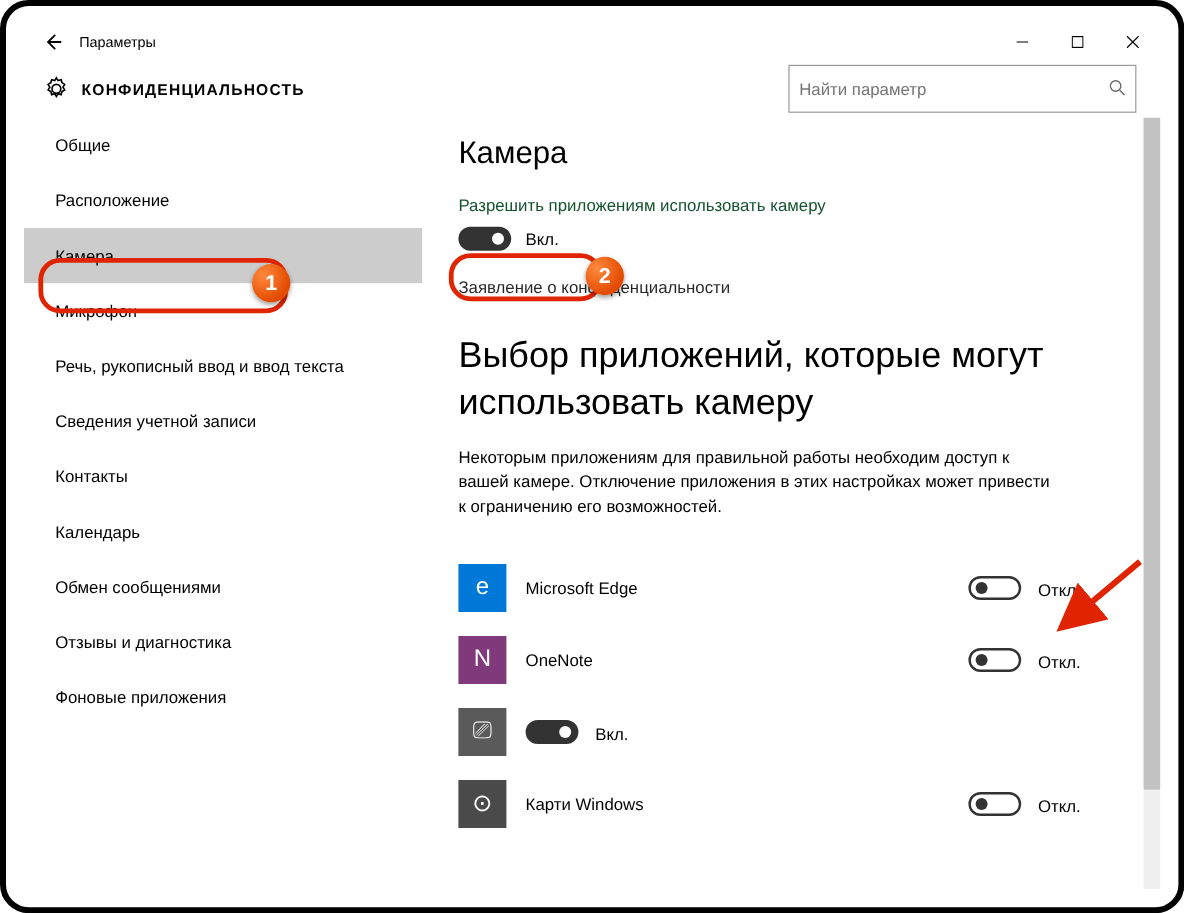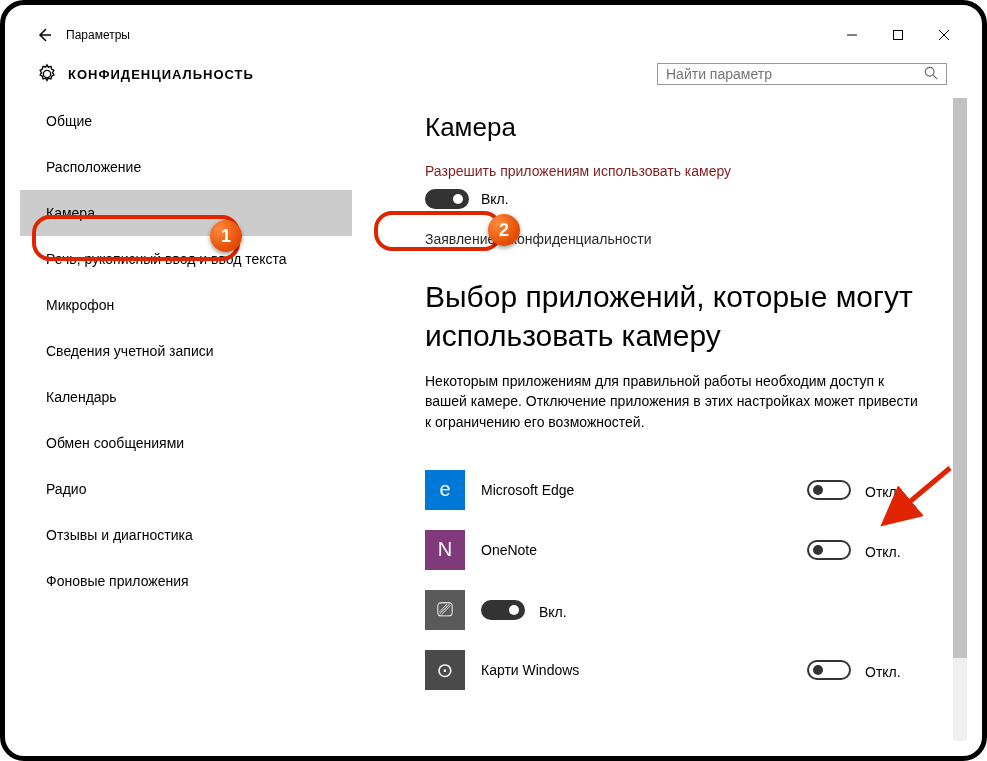--- a/index.html
+++ b/index.html
@@ -11,37 +11,37 @@
   .titlebar { display: flex; align-items: center; height: 30px; padding-left: 10px; }
   .titlebar .back { width: 28px; height: 30px; display: flex; align-items: center; justify-content: center; font-size: 16px; }
   .titlebar .title { font-size: 12px; margin-left: 8px; color: #000; }
   .winbtns { margin-left: auto; display: flex; }
   .winbtn { width: 46px; height: 30px; display: flex; align-items: center; justify-content: center; font-family: "Segoe MDL2 Assets","Segoe UI Symbol",sans-serif; font-size: 10px; color: #000; }
 
   
   .header { display: flex; align-items: center; height: 48px; padding: 0 20px 0 14px; }
   .gear { width: 26px; height: 26px; display: flex; align-items: center; justify-content: center; }
   .htitle { font-size: 13px; letter-spacing: 1px; margin-left: 8px; font-weight: 700; }
-  .search { margin-left: auto; width: 290px; height: 22px; border: 1px solid #999; display: flex; align-items: center; padding: 0 8px; background: #fff; }
+  .search { margin-left: auto; width: 290px; height: 40px; border: 1px solid #999; display: flex; align-items: center; padding: 0 8px; background: #fff; }
   .search input { border: none; outline: none; flex: 1; font-size: 14px; color: #666; background: transparent; }
   .search .sicon { color: #555; font-size: 14px; }
 
   
-  .body { flex: 1; display: flex; min-height: 0; gap: 43px; }
+  .body { flex: 1; display: flex; min-height: 0; }
   .sidebar { width: 332px; background: #fff; overflow: hidden; }
   .navitem { height: 46px; display: flex; align-items: center; padding-left: 26px; font-size: 14px; color: #000; }
   .navitem.selected { background: #ccc; }
 
   .main { flex: 1; position: relative; overflow: hidden; padding: 14px 40px 0 30px; }
   .mainscroll { position: absolute; right: 0; top: 0; bottom: 0; width: 14px; background: #f0f0f0; }
   .mainscroll .thumb { position: absolute; left: 0; right: 0; top: 0; height: 560px; background: #c2c2c2; }
 
   h1.page { font-size: 26px; font-weight: 400; margin-bottom: 20px; }
   h2.section { font-size: 30px; font-weight: 400; margin-top: 30px; margin-bottom: 16px; line-height: 1.3; max-width: 500px; }
-  .subtitle { font-size: 14px; color: #7f1d1d; margin-bottom: 10px; }
+  .subtitle { font-size: 14px; color: #14532d; margin-bottom: 10px; }
   .desc { font-size: 14px; color: #000; line-height: 1.45; max-width: 500px; margin-bottom: 28px; }
   .link { font-size: 14px; color: #000; opacity: .85; margin-top: 22px; display: block; }
 
   
   .toggle-row { display: flex; align-items: center; gap: 12px; margin-bottom: 6px; }
   .toggle { width: 44px; height: 20px; border: 2px solid #333; border-radius: 10px; position: relative; background: #fff; flex-shrink: 0; }
   .toggle .knob { position: absolute; width: 10px; height: 10px; background: #333; border-radius: 50%; top: 3px; left: 4px; transition: none; }
   .toggle.on { background: #333; border-color: #333; }
   .toggle.on .knob { background: #fff; left: auto; right: 4px; }
   .tlabel { font-size: 14px; }
@@ -115,36 +115,36 @@
           <div class="navitem">
             <span>Общие</span>
           </div>
           <div class="navitem">
             <span>Расположение</span>
           </div>
           <div class="navitem selected">
             <span>Камера</span>
           </div>
           <div class="navitem">
+            <span>Микрофон</span>
+          </div>
+          <div class="navitem">
             <span>Речь, рукописный ввод и ввод текста</span>
           </div>
           <div class="navitem">
-            <span>Микрофон</span>
-          </div>
-          <div class="navitem">
             <span>Сведения учетной записи</span>
           </div>
           <div class="navitem">
+            <span>Контакты</span>
+          </div>
+          <div class="navitem">
             <span>Календарь</span>
           </div>
           <div class="navitem">
             <span>Обмен сообщениями</span>
-          </div>
-          <div class="navitem">
-            <span>Радио</span>
           </div>
           <div class="navitem">
             <span>Отзывы и диагностика</span>
           </div>
           <div class="navitem">
             <span>Фоновые приложения</span>
           </div>
         </div>
 
       <div class="main">

